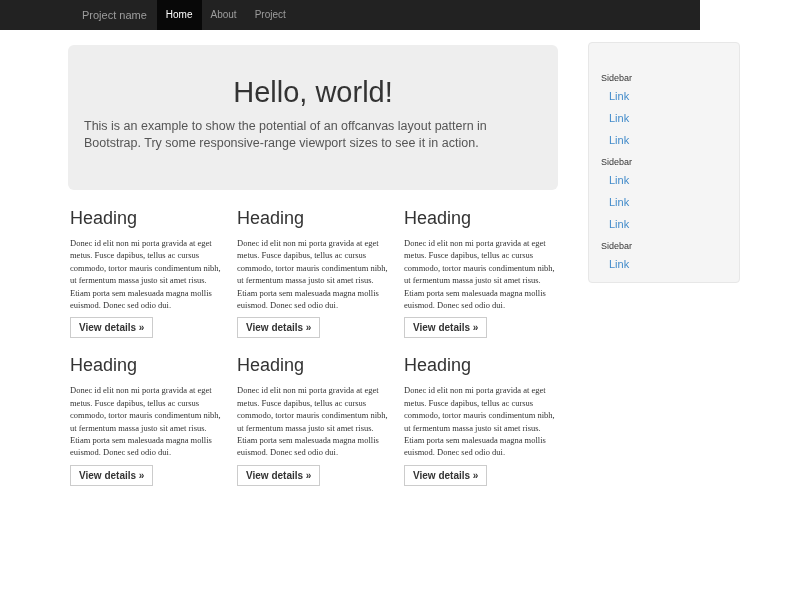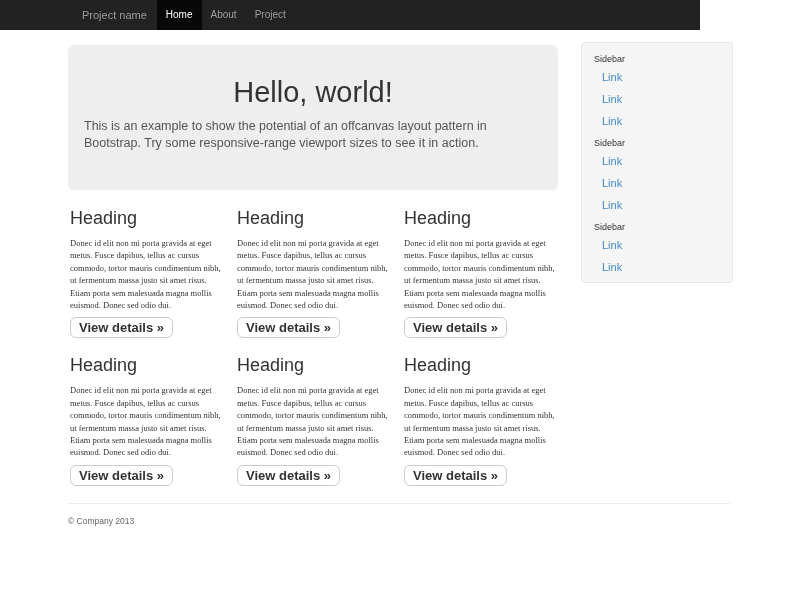--- a/index.html
+++ b/index.html
@@ -74,36 +74,36 @@
   }
   .card-body {
     margin: 0 0 6px;
     font-size: 8.5px; line-height: 12.4px;
     color: #333333;
     font-family: Liberation Serif, serif;
   }
   .view-details-btn {
     display: inline-block;
     padding: 4px 8px;
-    font-size: 13px; font-weight: bold; line-height: 11px;
+    font-size: 10px; font-weight: bold; line-height: 11px;
     color: #333333; background: #ffffff;
     border: 1px solid var(--button-border, #cccccc);
-    border-radius: 6px;
+    border-radius: 0;
     text-decoration: none; white-space: nowrap;
     cursor: pointer;
   }
 
   
   .sidebar {
     width: 152px; height: 241px; flex: none;
-    margin-left: 13px;
+    margin-left: 20px;
     background: var(--sidebar-bg, #f5f5f5);
     border: 1px solid var(--sidebar-border, #e7e7e7);
     border-radius: 4px;
-    padding: 5px 8px 0 12px;
+    padding: 24px 8px 0 12px;
     overflow: hidden;
   }
   .sb-title {
     font-size: 9px; line-height: 12px;
     color: #333333;
     margin: 5px 0 1px;
   }
   .sb-link {
     display: block;
     margin-left: 8px; padding: 5.5px 0;
@@ -197,17 +197,13 @@
       </div>
       <div class="sb-group">
         <div class="sb-title">Sidebar</div>
         <a class="sb-link">Link</a>
         <a class="sb-link">Link</a>
       </div>
     </aside>
 
   </div>
 
-  <footer>
-    <hr class="footer-divider">
-    <p class="copyright">© Company 2013</p>
-  </footer>
 </div>
 
 </body></html>

